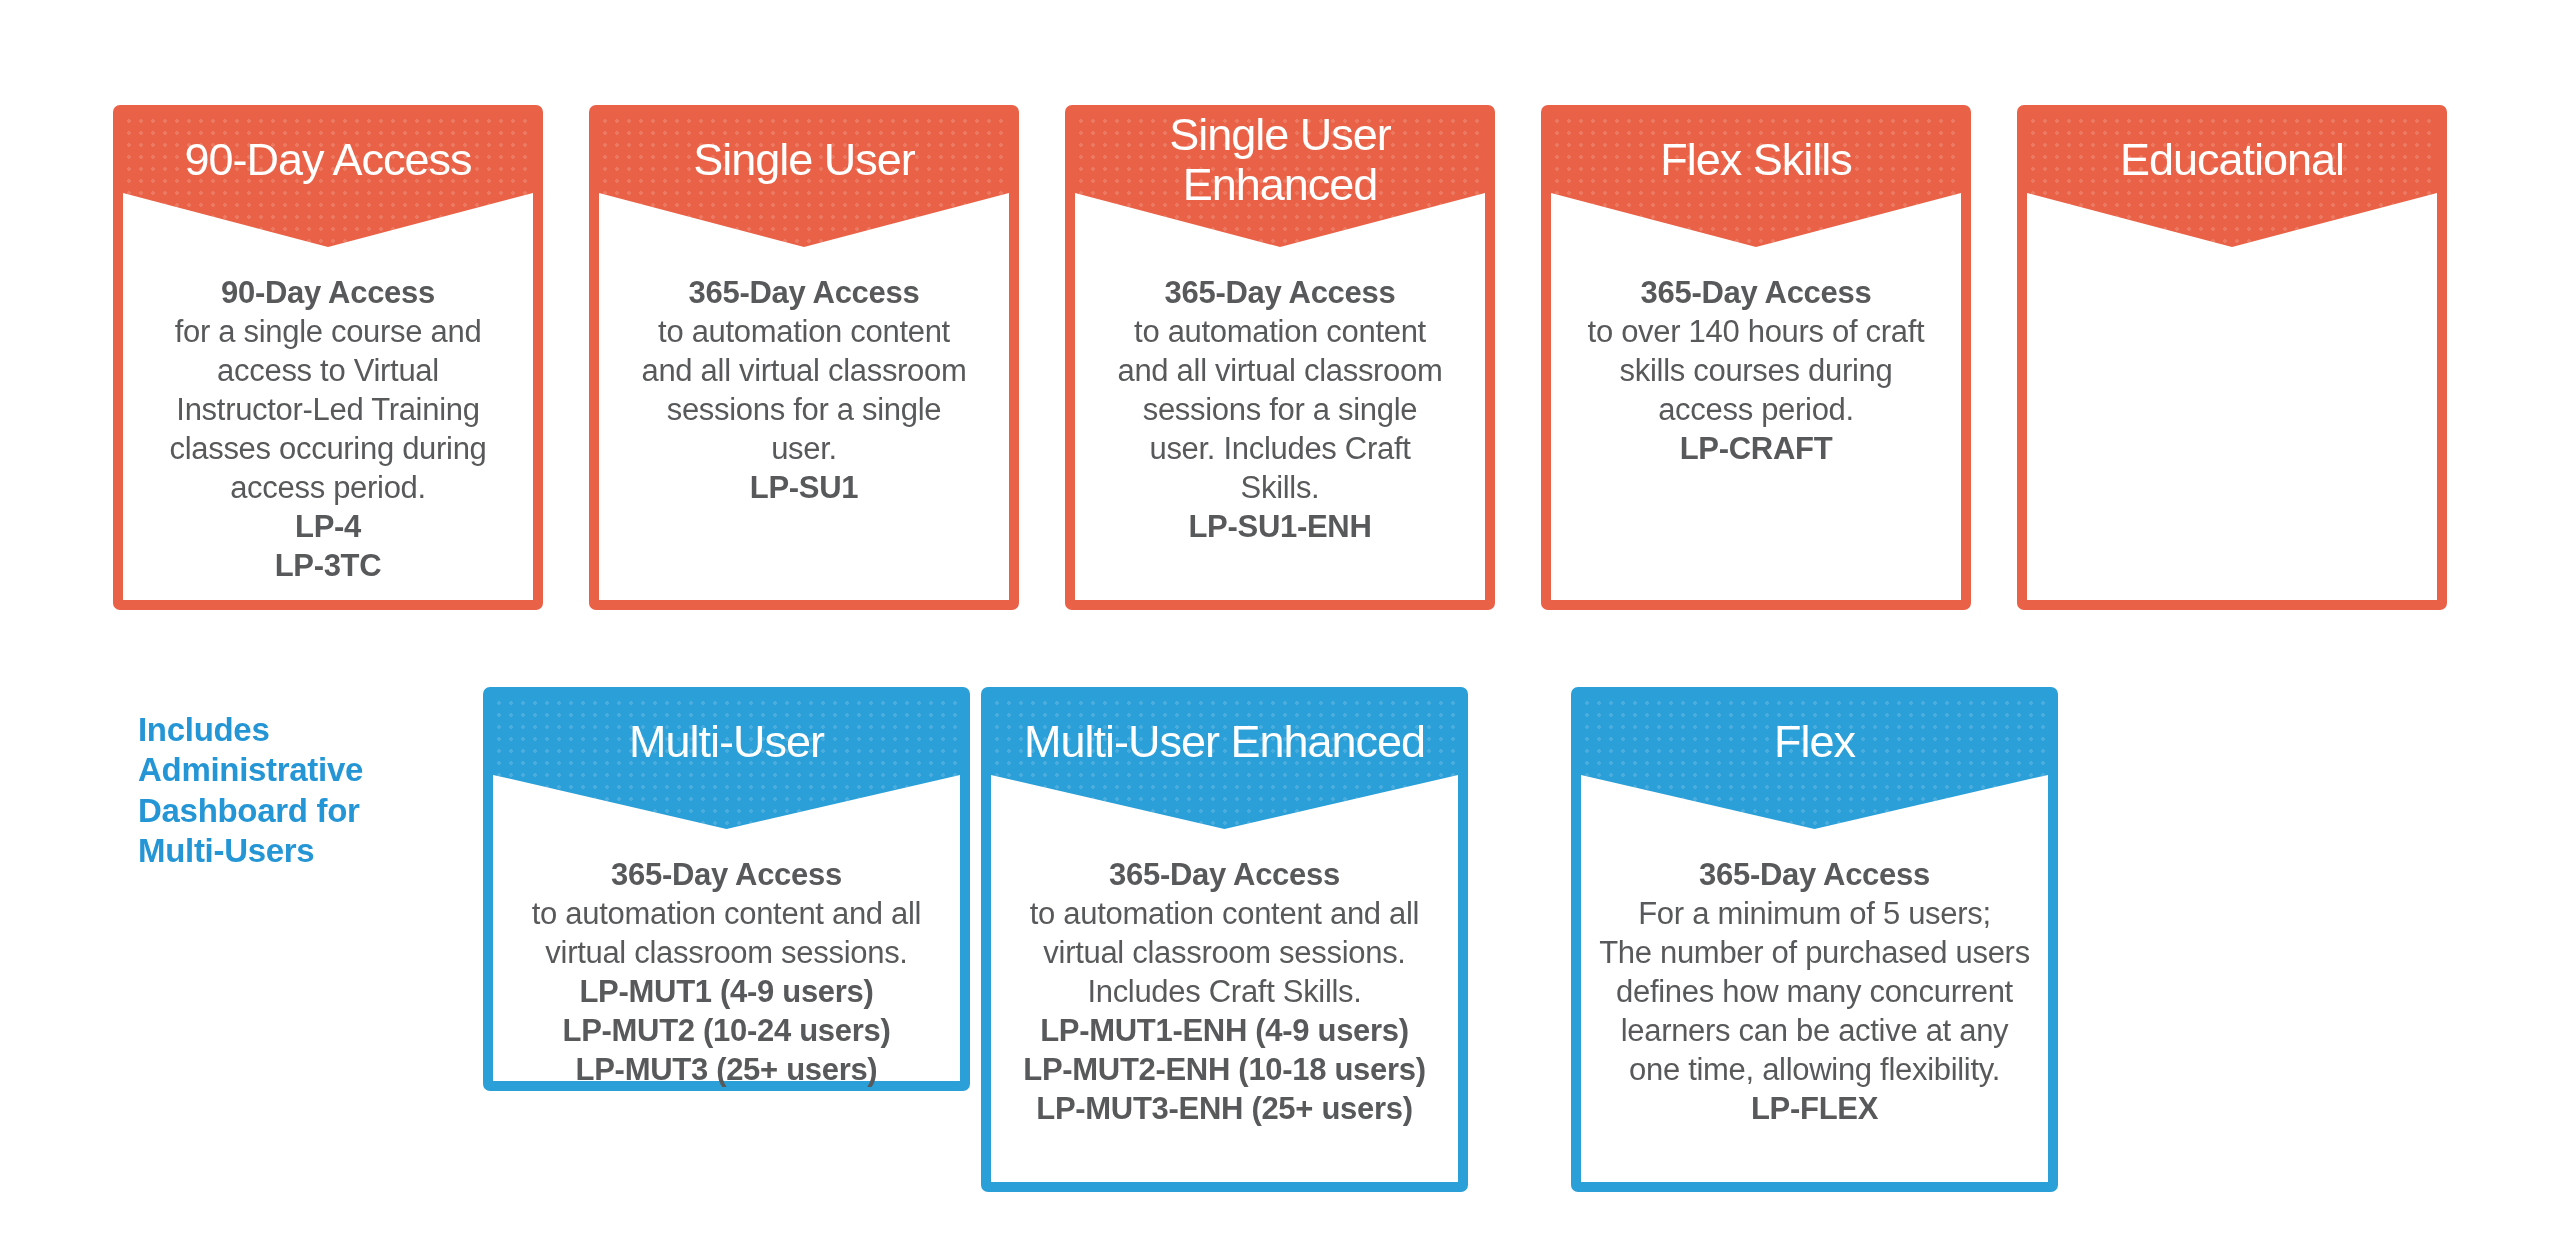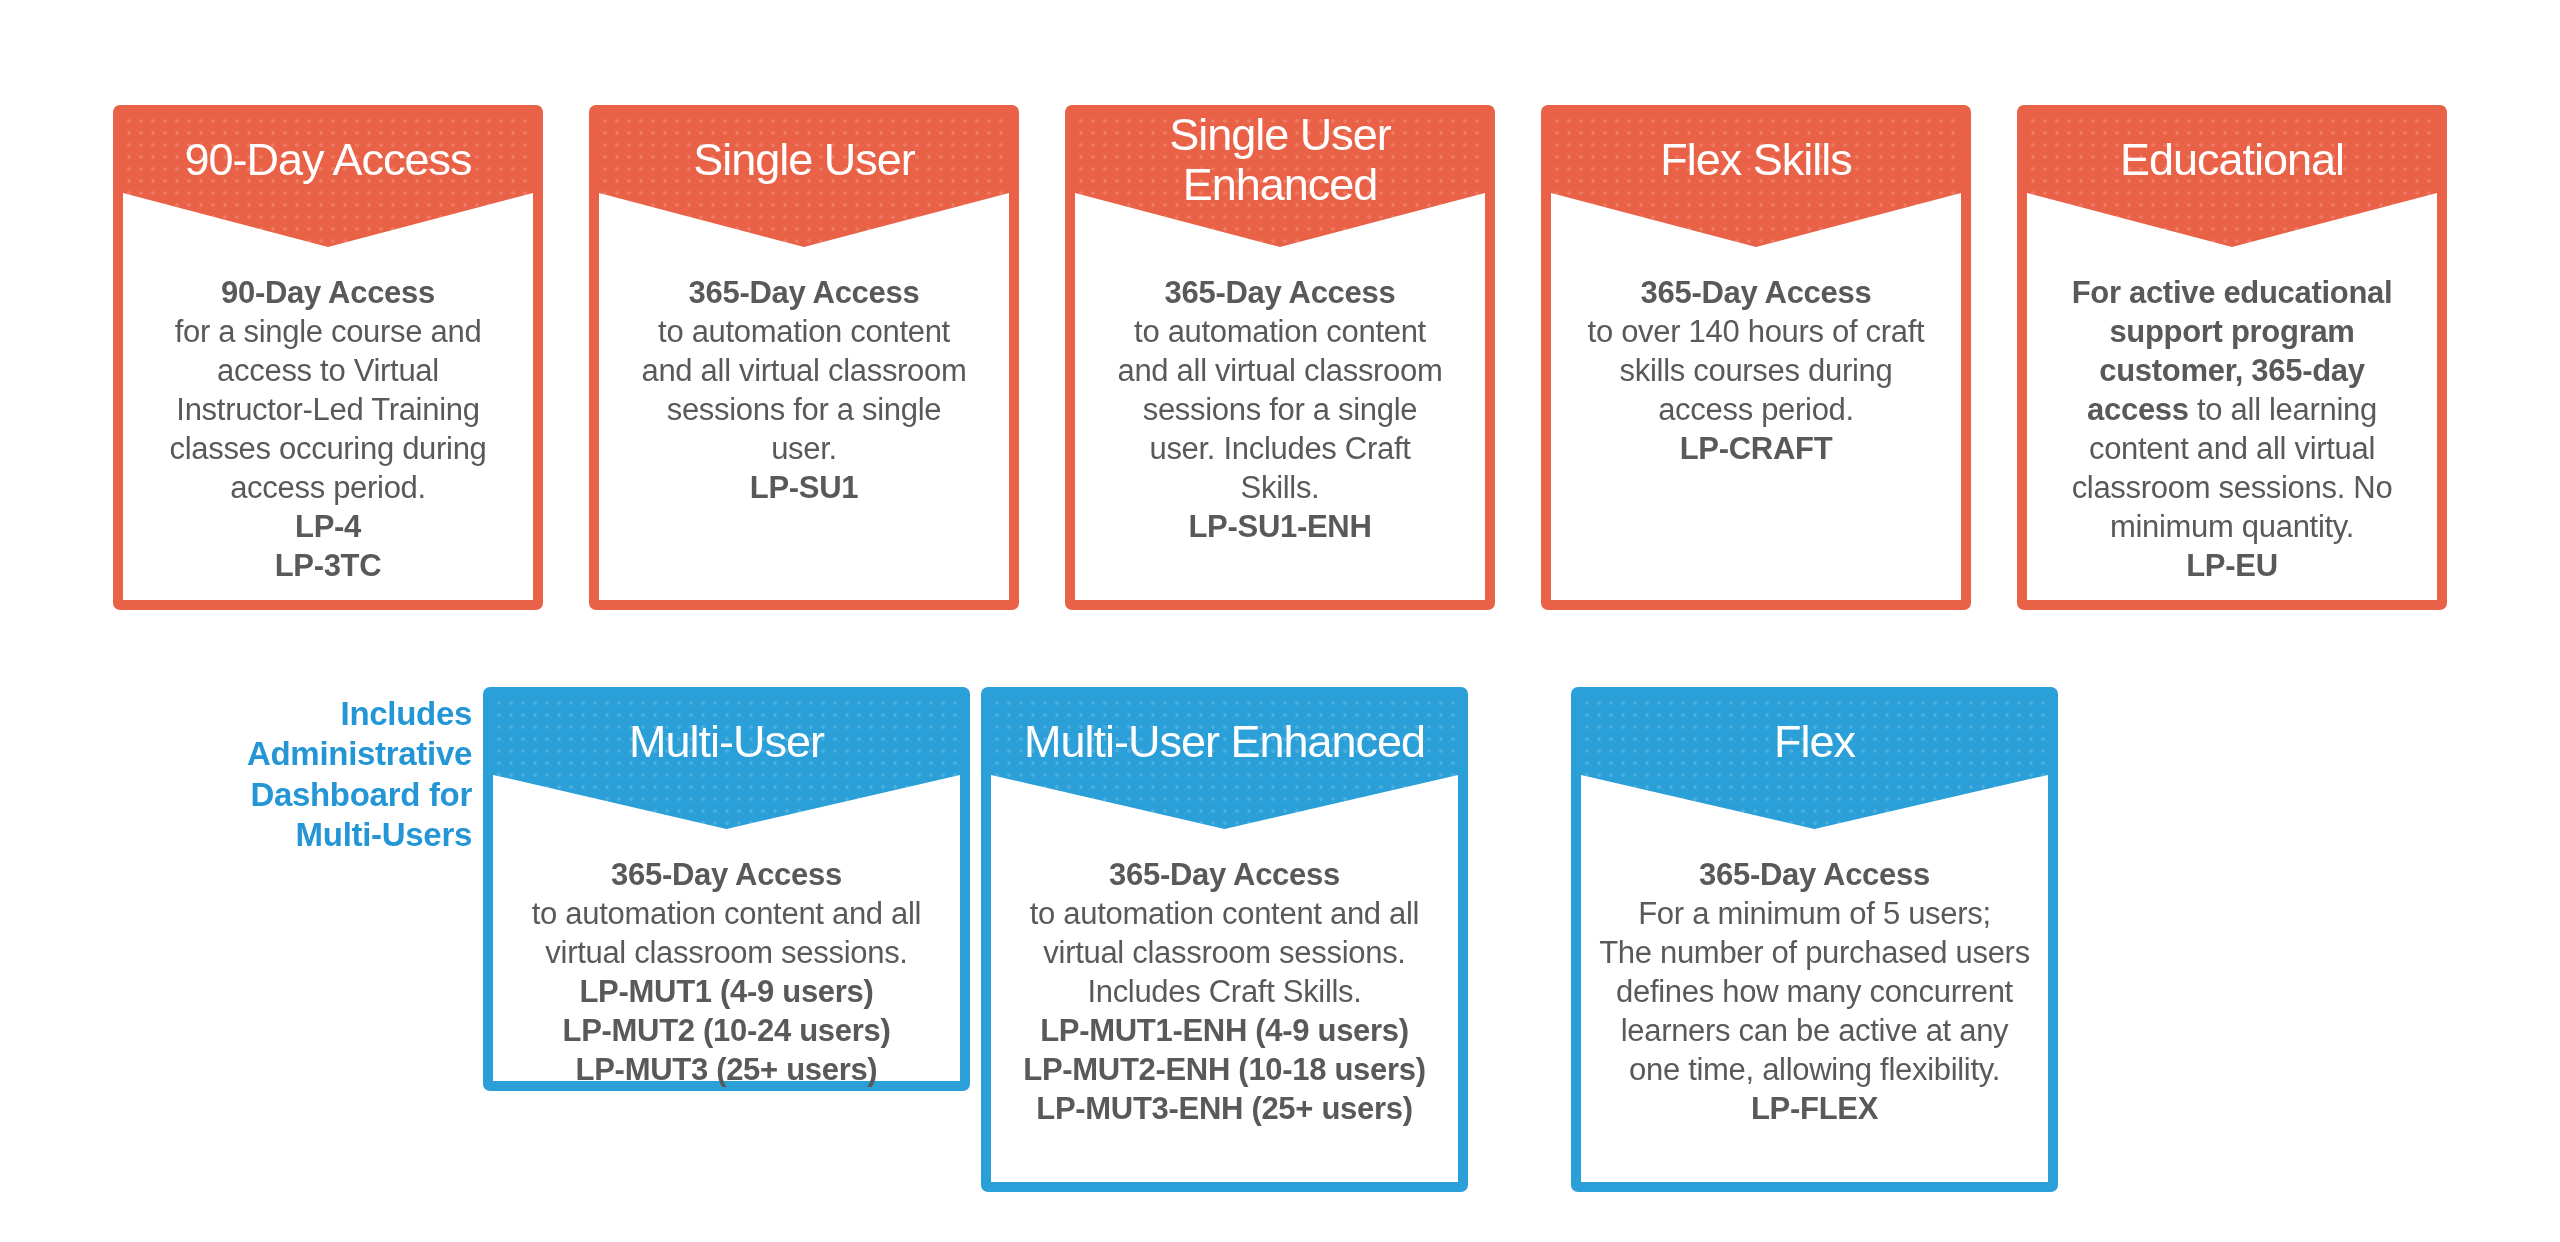--- a/index.html
+++ b/index.html
@@ -26,23 +26,23 @@
     color:#ffffff;font-size:45px;font-weight:400;line-height:1.12;
     letter-spacing:-1px;text-align:center;white-space:pre-line;
   }
   .body{
     margin:26px 10px 0;text-align:center;
     font-size:31px;line-height:1.26;letter-spacing:-0.3px;
     color:var(--gray);white-space:pre-line;
   }
   .body .b{font-weight:700;}
   .note{
-    position:absolute;left:122px;top:694px;width:350px;margin:0;
+    position:absolute;left:122px;top:694px;width:350px;margin:16px;
     color:var(--noteblue);font-size:33px;font-weight:700;line-height:1.22;
-    letter-spacing:-0.3px;white-space:pre-line;text-align:right;
+    letter-spacing:-0.3px;white-space:pre-line;
   }
 </style>
 </head>
 <body>
 
 <div class="canvas">
 
   <section class="card orange" style="left:113px;top:105px;width:430px;height:505px">
     <div class="band"></div>
     <h2 class="title">90-Day Access</h2>
@@ -86,28 +86,20 @@
     <p class="body"><span class="b">365-Day Access
 </span><span>to over 140 hours of craft
 skills courses during
 access period.
 </span><span class="b">LP-CRAFT</span></p>
   </section>
 
   <section class="card orange" style="left:2017px;top:105px;width:430px;height:505px">
     <div class="band"></div>
     <h2 class="title">Educational</h2>
-    <p class="body"><span class="b">For active educational
-support program
-customer, 365-day
-access</span><span> to all learning
-content and all virtual
-classroom sessions. No
-minimum quantity.
-</span><span class="b">LP-EU</span></p>
   </section>
 
   <p class="note">Includes
 Administrative
 Dashboard for
 Multi-Users</p>
 
   <section class="card blue" style="left:483px;top:687px;width:487px;height:404px">
     <div class="band"></div>
     <h2 class="title">Multi-User</h2>

